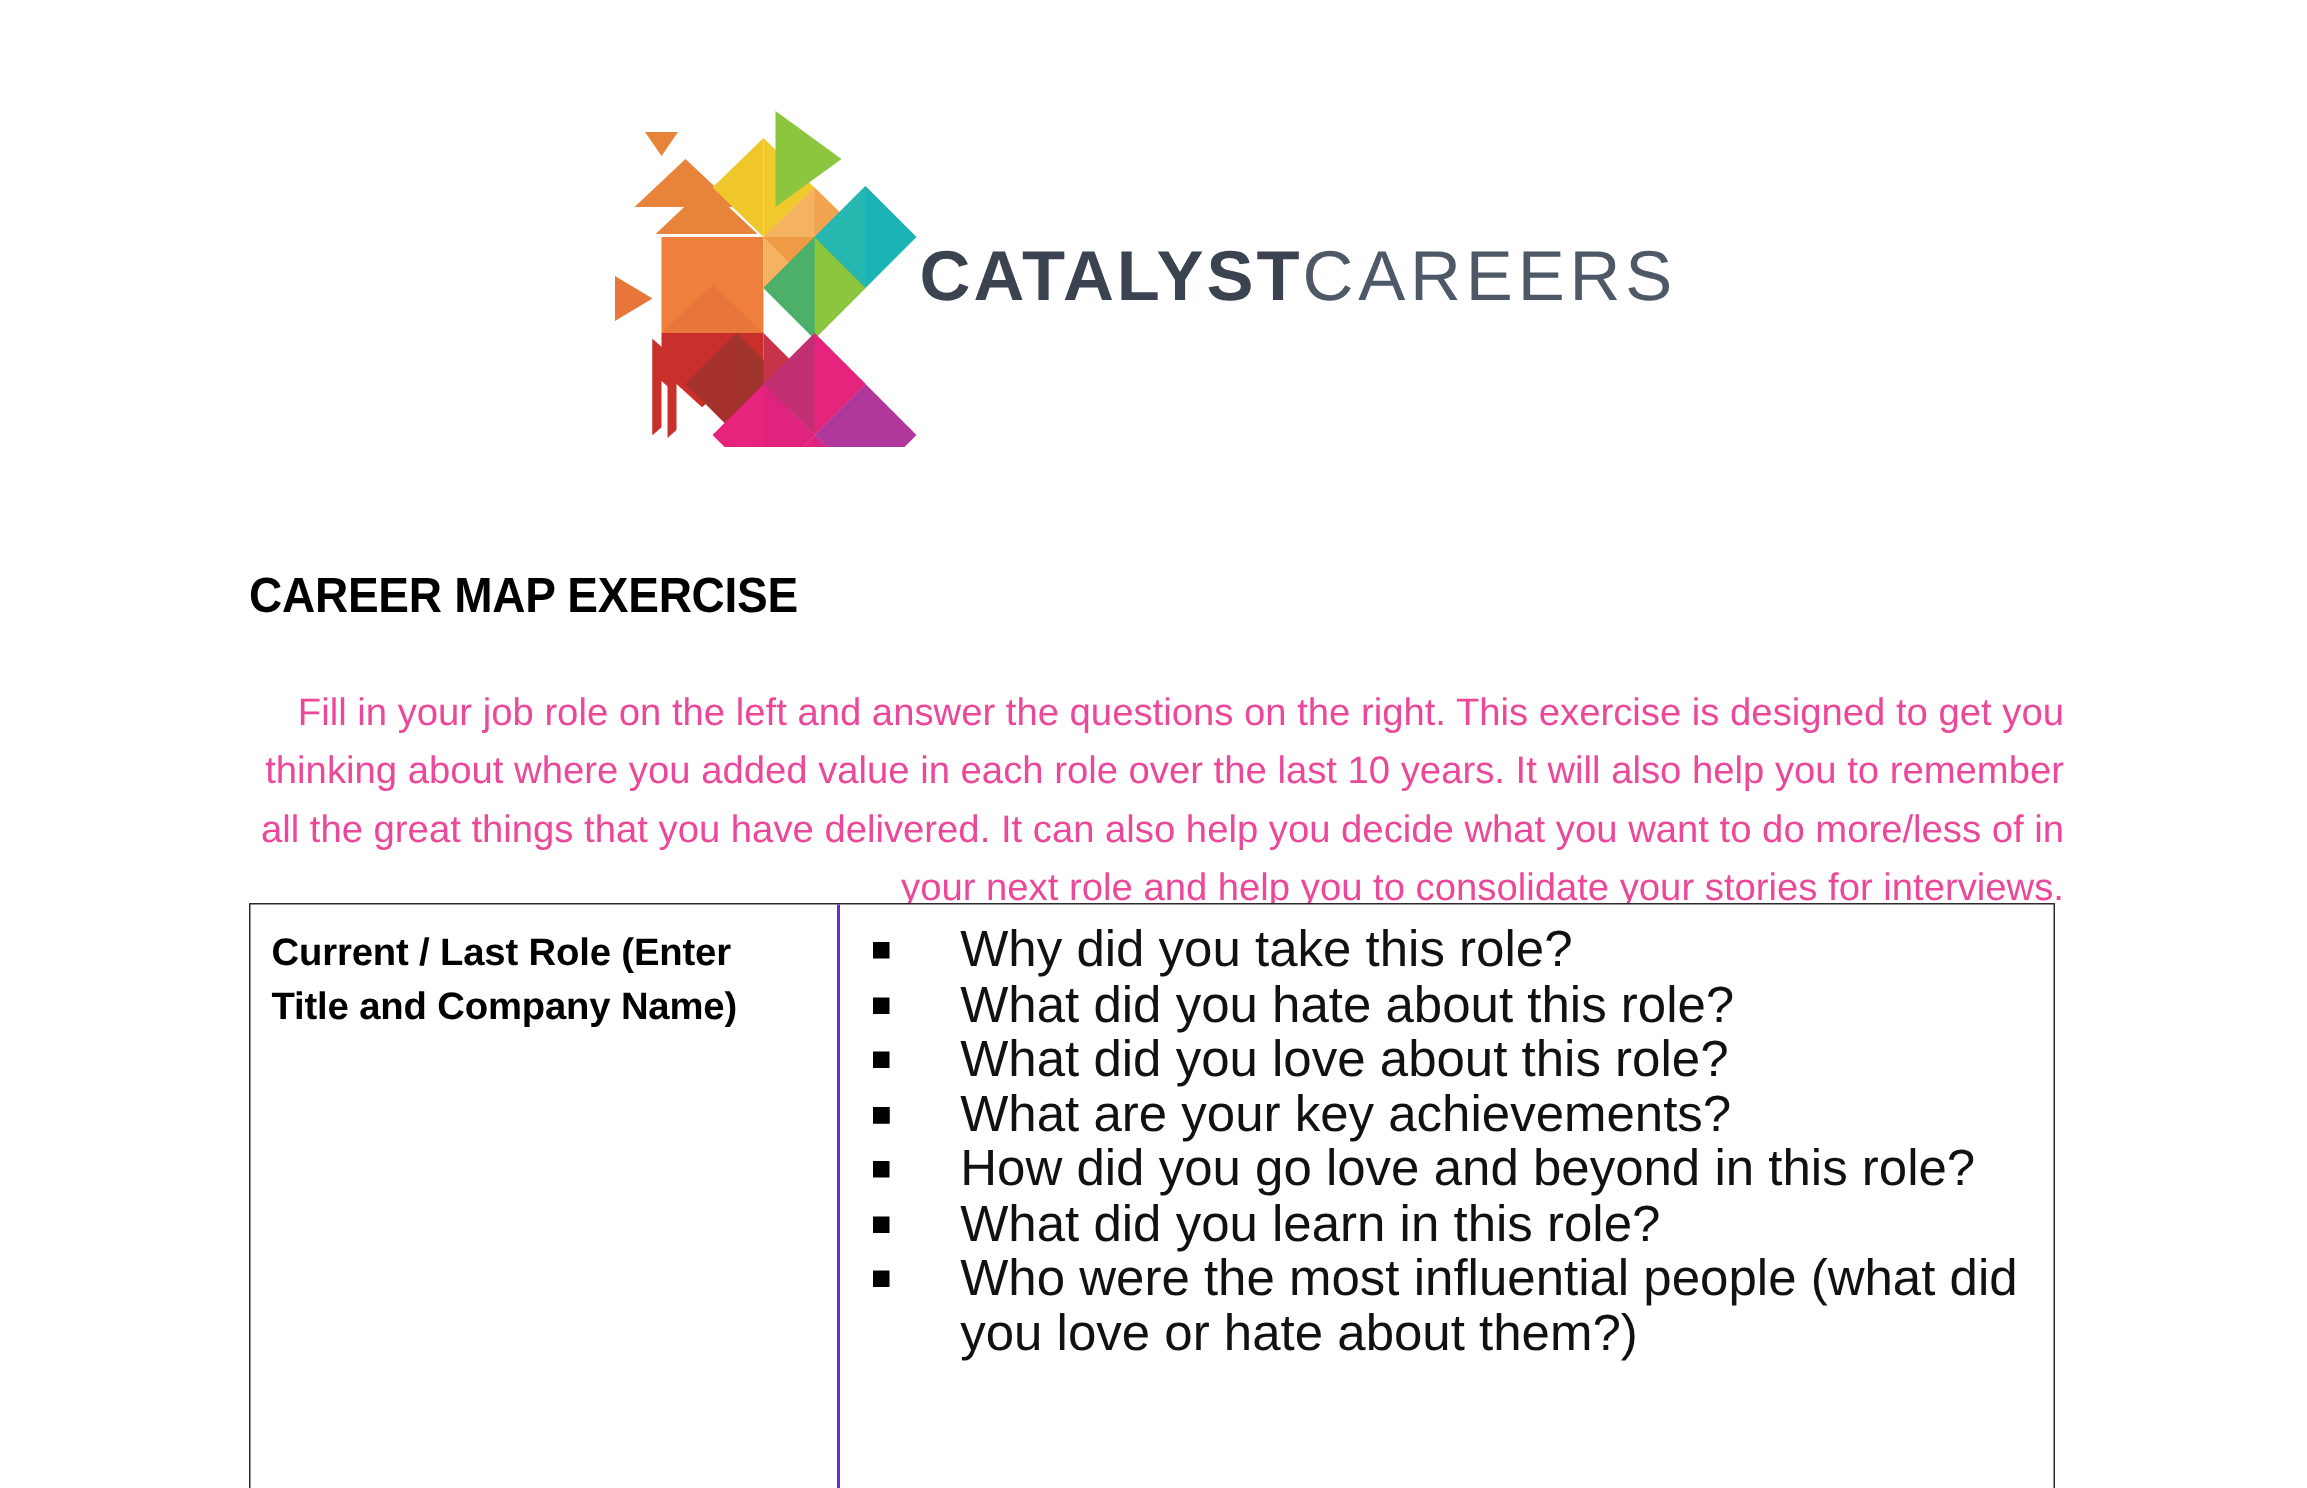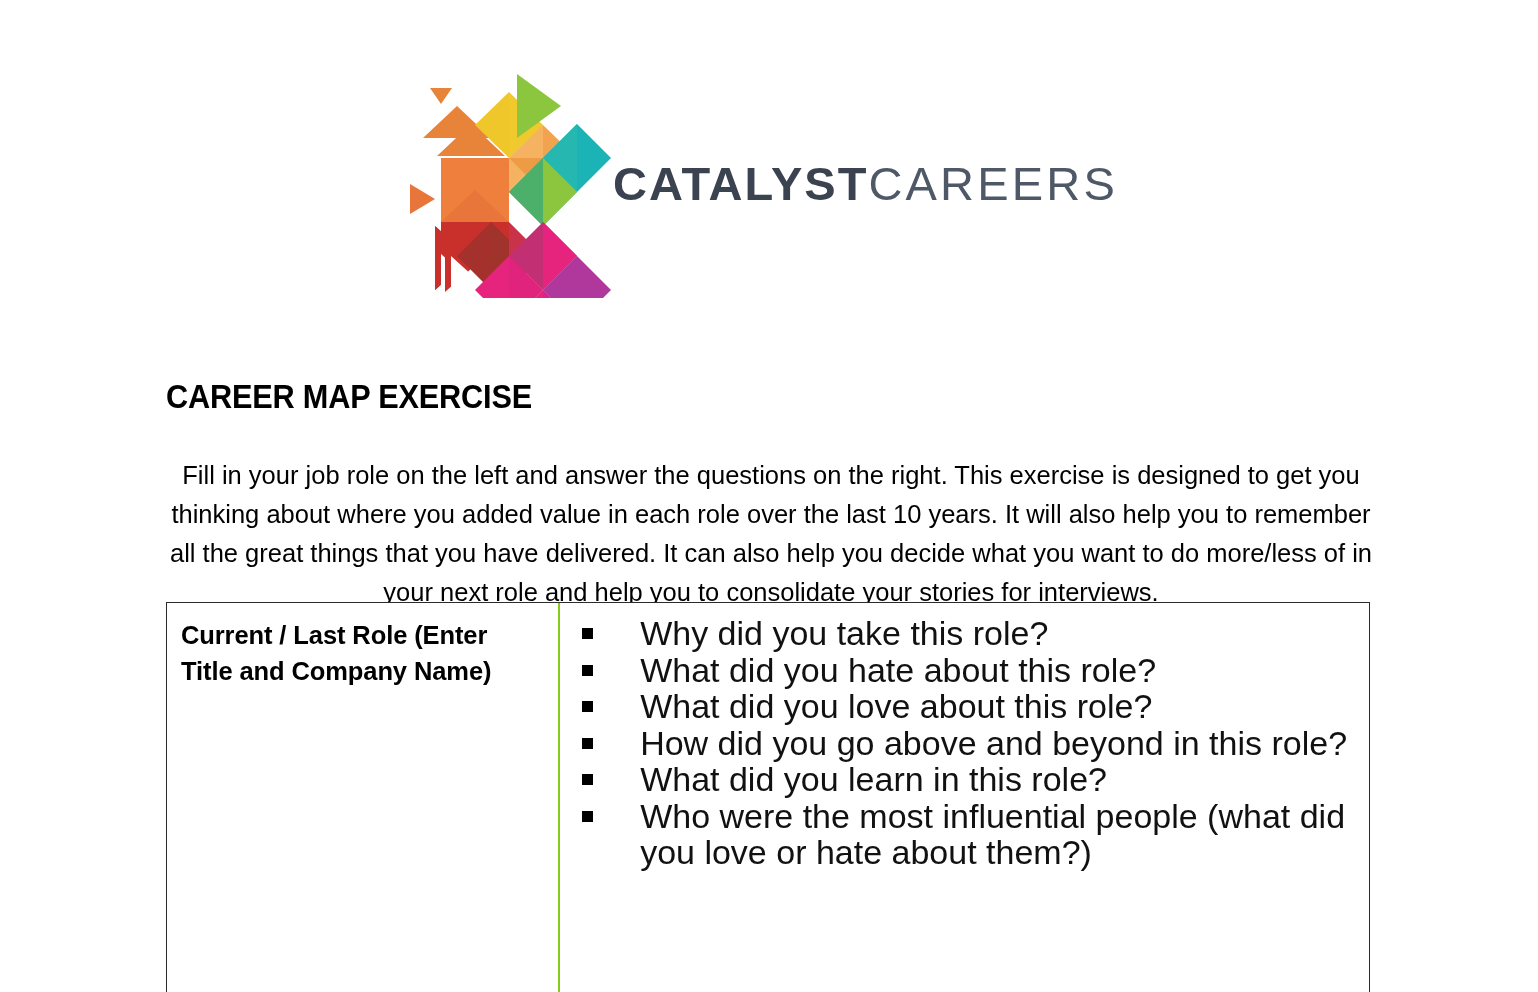--- a/index.html
+++ b/index.html
@@ -79,42 +79,42 @@
 
   
   .intro {
     position: absolute;
     left: 166px;
     top: 430px;
     width: 1210px;
     font-family: "Liberation Sans", sans-serif;
     font-size: 25.5px;
     line-height: 39px;
-    color: #000000;
-    text-align: center;
+    color: #ec4899;
+    text-align: right;
   }
 
   
   .map-table {
     position: absolute;
     left: 166px;
     top: 602px;
     width: 1204px;
     border: 1px solid #2b2b2b;
     border-collapse: collapse;
     box-sizing: border-box;
     display: flex;
     align-items: stretch;
     height: 392px;
     background: #ffffff;
   }
   .col-left {
     width: 600px;
     box-sizing: border-box;
-    border-right: 2px solid #84cc16;
+    border-right: 2px solid #6d28d9;
     padding: 14px 16px 0 14px;
   }
   .col-left .cell-head {
     font-family: "Liberation Sans Narrow", "Liberation Sans", sans-serif;
     font-weight: bold;
     font-size: 25.5px;
     line-height: 36px;
     color: #000000;
     letter-spacing: -0.1px;
   }
@@ -216,20 +216,21 @@
   <div class="map-table">
     <div class="col-left">
       <div class="cell-head">Current / Last Role (Enter Title and Company Name)</div>
     </div>
     <div class="col-right">
       <ul class="q-list">
         <li><span class="bullet"></span><span>Why did you take this role?</span></li>
         <li><span class="bullet"></span><span>What did you hate about this role?</span></li>
         <li><span class="bullet"></span><span>What did you love about this role?</span></li>
         <li><span class="bullet"></span></li>
-        <li><span class="bullet"></span><span>How did you go above and beyond in this role?</span></li>
+        <li><span class="bullet"></span><span>What are your key achievements?</span></li>
+        <li><span class="bullet"></span><span>How did you go love and beyond in this role?</span></li>
         <li><span class="bullet"></span><span>What did you learn in this role?</span></li>
         <li><span class="bullet"></span><span>Who were the most influential people (what did you love or hate about them?)</span></li>
       </ul>
     </div>
   </div>
 
 </div>
 
 </body></html>

